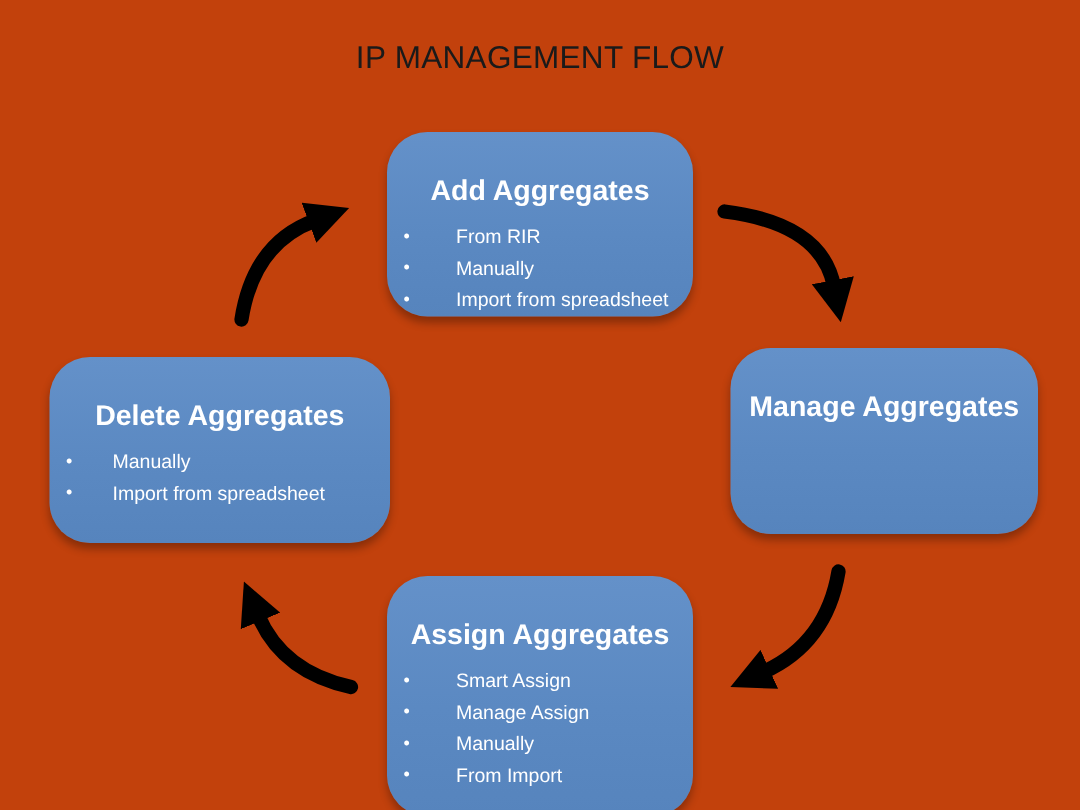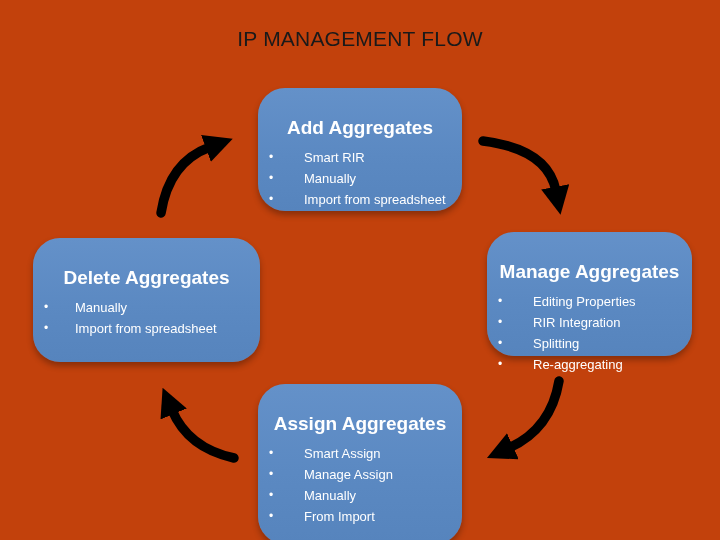--- a/index.html
+++ b/index.html
@@ -95,34 +95,28 @@
     </defs>
     <path class="edge" d="M 483 141 Q 548 149 556 191" marker-end="url(#ah)"></path>
     <path class="edge" d="M 559 381 Q 551 429 509 448" marker-end="url(#ah)"></path>
     <path class="edge" d="M 234 458 Q 188 448 172 410" marker-end="url(#ah)"></path>
     <path class="edge" d="M 161 213 Q 169 162 210 147" marker-end="url(#ah)"></path>
   </svg>
 
   <div id="node-add" class="node">
     <h2 class="node-title">Add Aggregates</h2>
     <ul class="bullets">
-        <li>Smart RIR</li>
+        <li>From RIR</li>
         <li>Manually</li>
         <li>Import from spreadsheet</li>
       </ul>
   </div>
 
   <div id="node-manage" class="node">
     <h2 class="node-title">Manage Aggregates</h2>
-    <ul class="bullets">
-        <li>Editing Properties</li>
-        <li>RIR Integration</li>
-        <li>Splitting</li>
-        <li>Re-aggregating</li>
-      </ul>
   </div>
 
   <div id="node-assign" class="node">
     <h2 class="node-title">Assign Aggregates</h2>
     <ul class="bullets">
         <li>Smart Assign</li>
         <li>Manage Assign</li>
         <li>Manually</li>
         <li>From Import</li>
       </ul>

